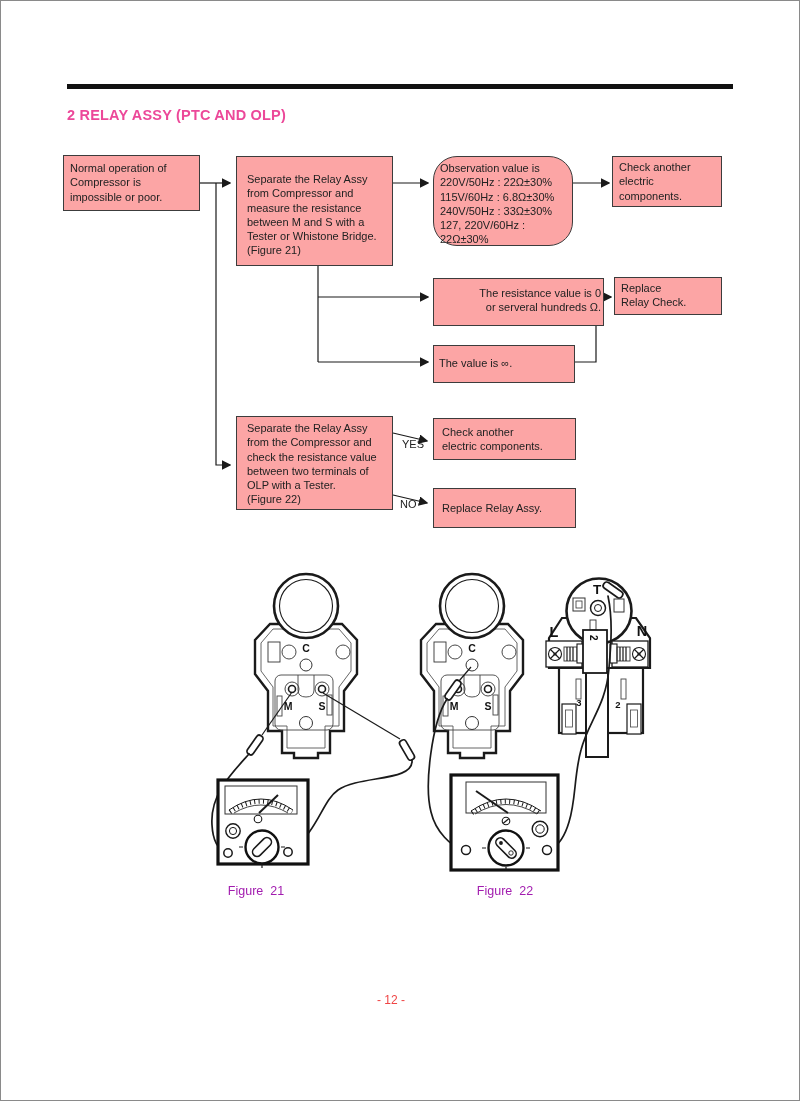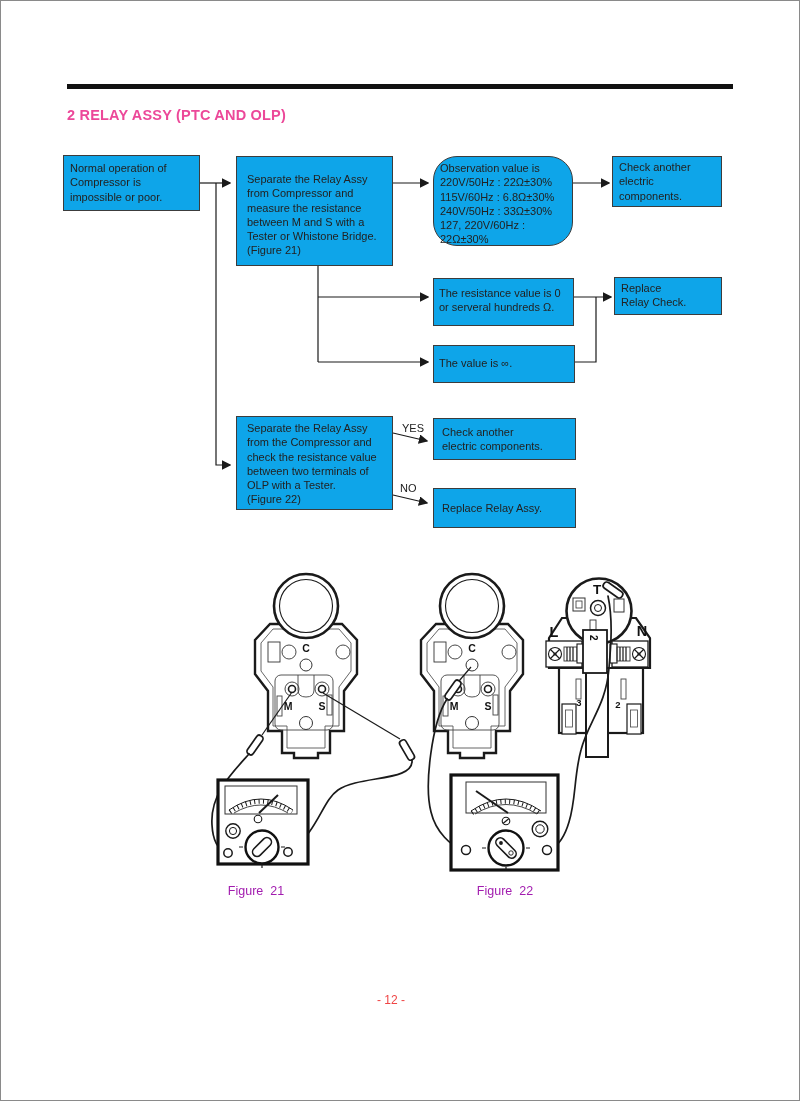--- a/index.html
+++ b/index.html
@@ -6,34 +6,34 @@
   .page {
     position:relative; width:800px; height:1101px; margin:0 auto;
     background:#ffffff; overflow:hidden;
     font-family:"Liberation Sans", sans-serif; color:#1f1f1f;
     box-shadow: inset 0 0 0 1px #8a8a8a;
   }
   * { box-sizing:border-box; }
   .top-rule { position:absolute; left:67px; top:84px; width:666px; height:5px; background:#111; }
   .doc-title { position:absolute; left:67px; top:107px; font-size:14.5px; font-weight:bold; letter-spacing:0.2px; color:#ec4899; }
   .fc-box {
-    position:absolute; border:1.3px solid #3c3c3c; background:#0ea5e9;
+    position:absolute; border:1.3px solid #3c3c3c; background:#fca5a5;
     font-size:11px; line-height:14.3px; white-space:pre-line; color:#222;
   }
   .box-a  { left:63px;  top:155px; width:137px; height:56px;  padding:5px 4px 0 6px; }
   .box-b  { left:236px; top:156px; width:157px; height:110px; padding:15px 4px 0 10px; }
   .box-c  { left:433px; top:156px; width:140px; height:90px;  padding:4px 2px 0 6px;border-radius:24px; }
   .box-d  { left:612px; top:156px; width:110px; height:51px;  padding:3px 4px 0 6px; }
-  .box-e1 { left:433px; top:278px; width:141px; height:48px;  padding:7px 2px 0 5px; }
+  .box-e1 { left:433px; top:278px; width:171px; height:48px;  padding:7px 2px 0 5px;text-align:right; }
   .box-r  { left:614px; top:277px; width:108px; height:38px;  padding:3px 4px 0 6px; }
   .box-e2 { left:433px; top:345px; width:142px; height:38px;  padding:10px 2px 0 5px; }
   .box-f  { left:236px; top:416px; width:157px; height:94px;  padding:4px 4px 0 10px; }
   .box-g  { left:433px; top:418px; width:143px; height:42px;  padding:6px 4px 0 8px; }
   .box-h  { left:433px; top:488px; width:143px; height:40px;  padding:12px 4px 0 8px; }
-  .branch-label { position:absolute; font-size:11px; color:#222; }
+  .branch-label { position:absolute; font-size:11px; color:#222;margin-top:16px; }
   .label-yes { left:402px; top:422px; }
   .label-no  { left:400px; top:482px; }
   .connectors { position:absolute; left:0; top:0; }
   .figures { position:absolute; left:0; top:555px; }
   .fig-caption {
     position:absolute; width:110px; text-align:center; font-weight:normal;
     font-size:12.5px; color:#a21caf; white-space:pre;
   }
   .cap-21 { left:201px; top:884px; }
   .cap-22 { left:450px; top:884px; }

